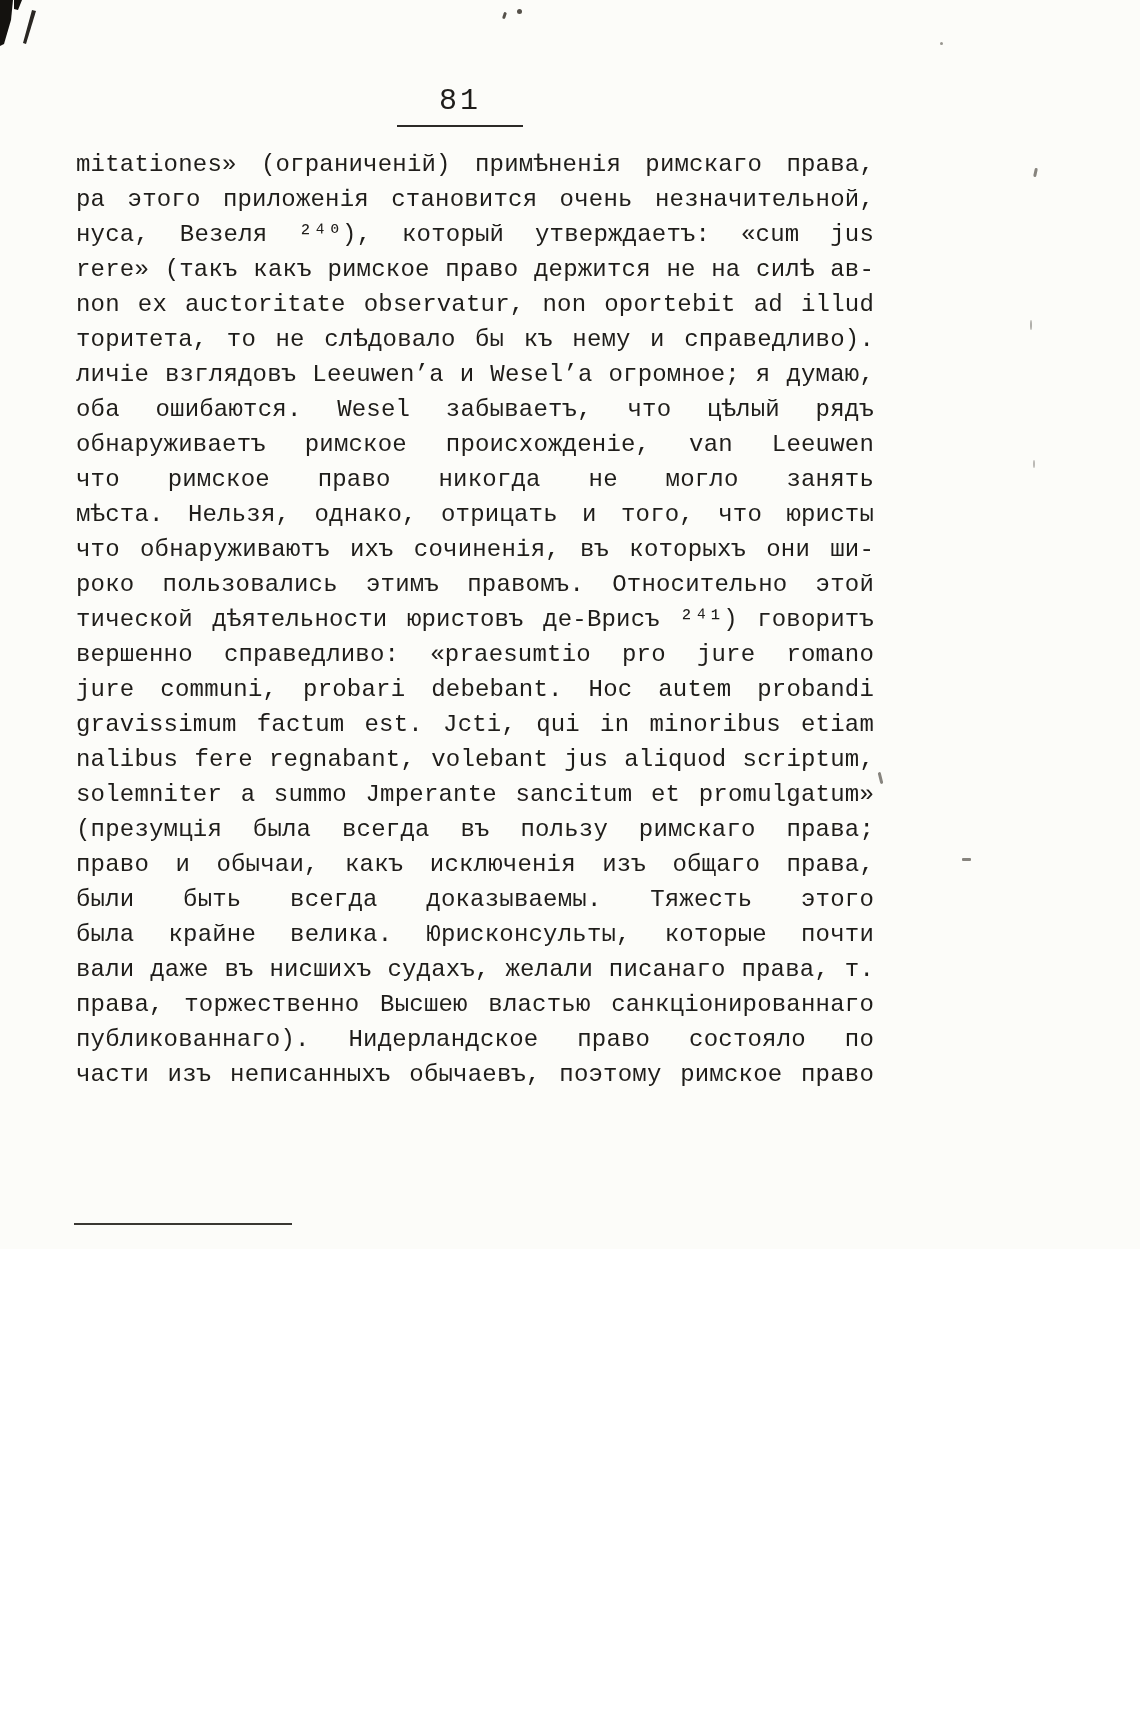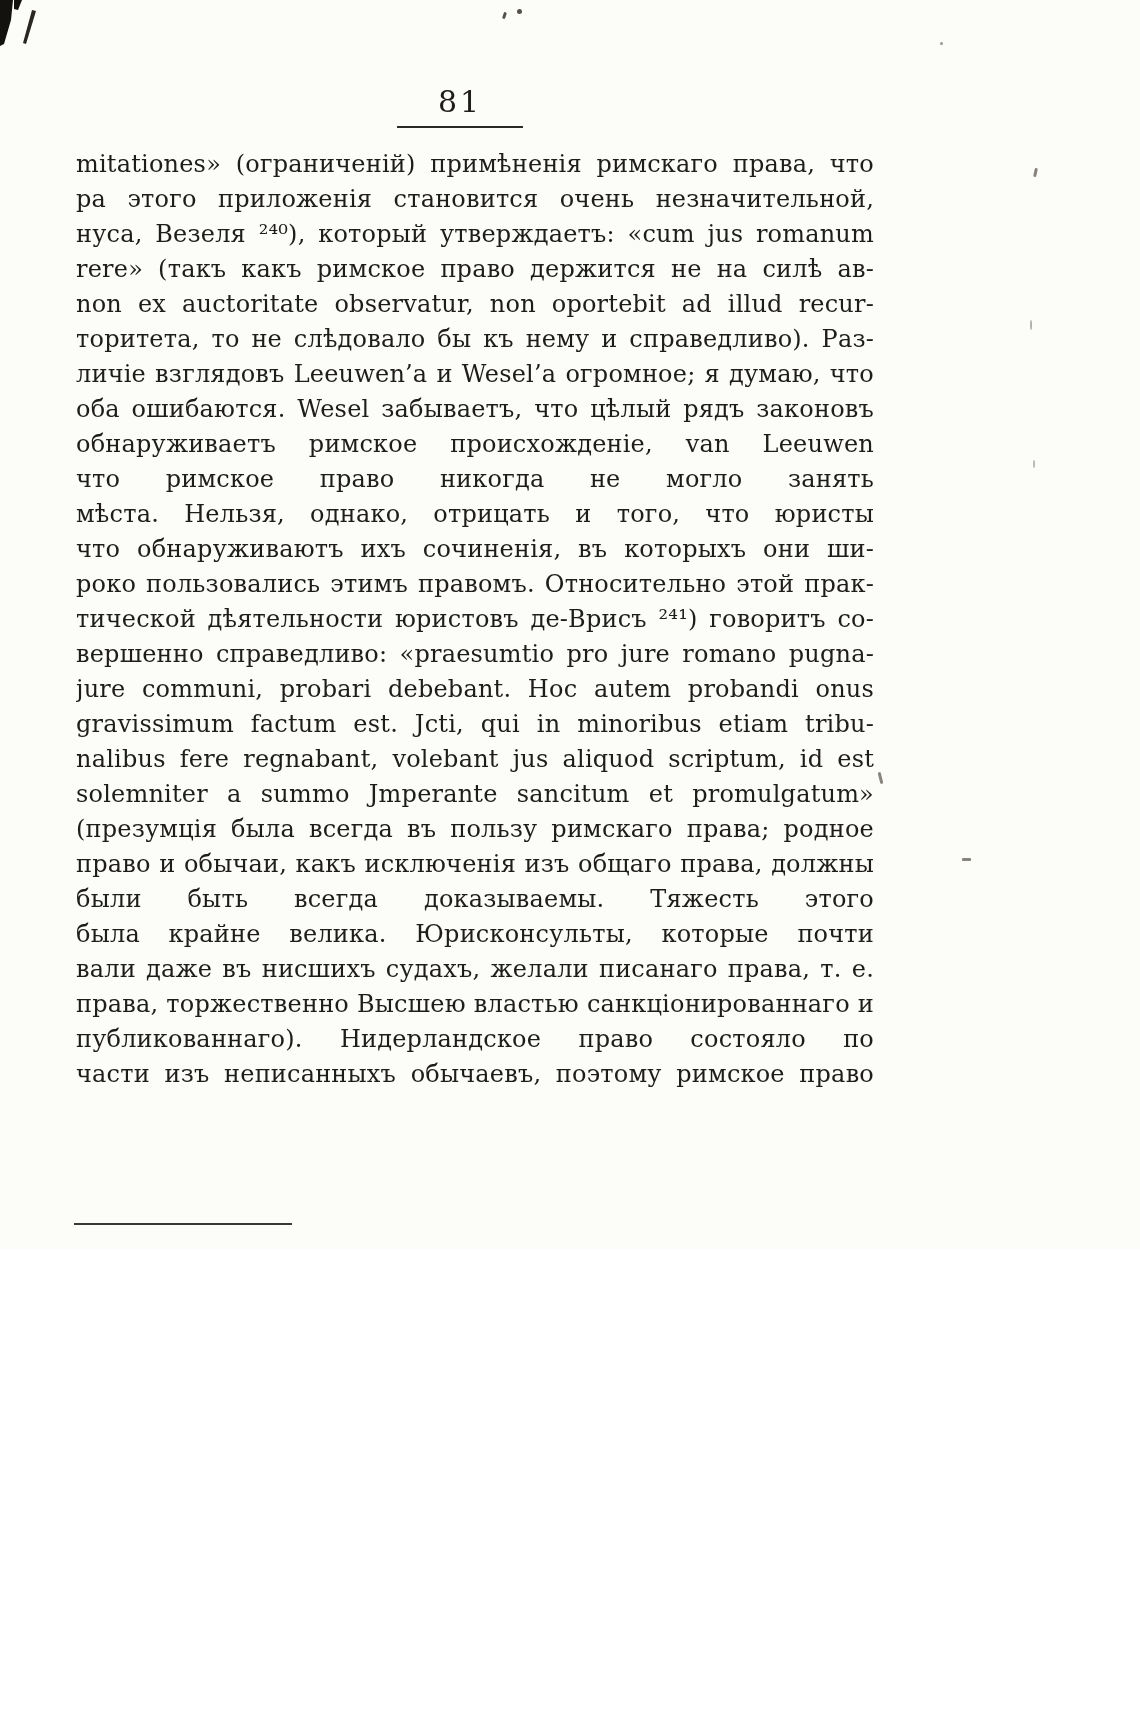--- a/index.html
+++ b/index.html
@@ -7,20 +7,21 @@
   body {
     font-family: "DejaVu Serif", "Liberation Serif", serif;
   }
   .page {
     position: relative;
     width: 1140px;
     height: 1249px;
     background: var(--paper, #fcfcf9);
     color: var(--ink, #1f1d1a);
     overflow: hidden;
+    font-family: Liberation Mono, monospace;
   }
 
   
   .page-header {
     position: absolute;
     top: 84px;
     left: 396px;
     width: 128px;
     text-align: center;
   }

